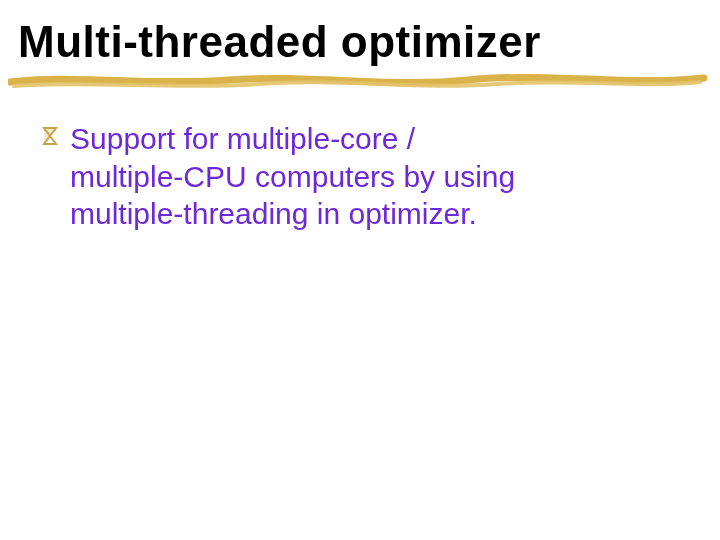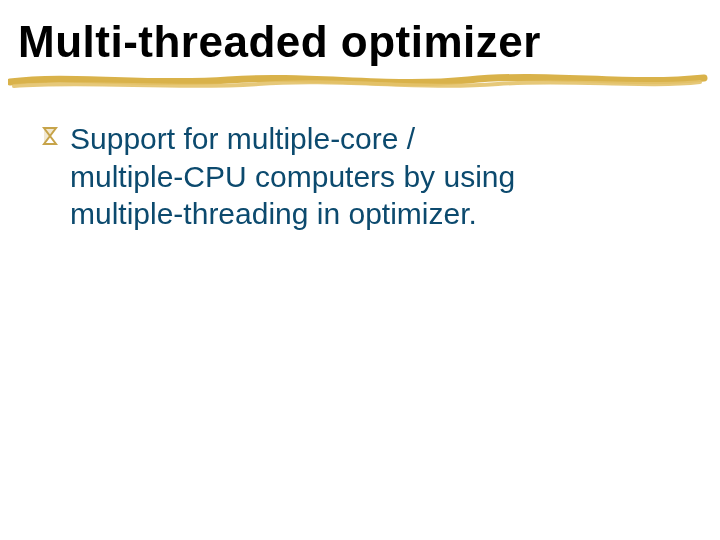--- a/index.html
+++ b/index.html
@@ -45,21 +45,21 @@
     position: absolute;
     left: 40px;
     top: 120px;
     right: 60px;
   }
   .bullet-item {
     position: relative;
     padding-left: 30px;
     font-size: 30px;
     line-height: 1.25;
-    color: #0c4a6e;
+    color: #6d28d9;
     margin-bottom: 6px;
   }
   .bullet-icon {
     position: absolute;
     left: 0;
     top: 6px;
     width: 22px;
     height: 22px;
     font-family: "Zapf Dingbats", "Segoe UI Symbol", sans-serif;
     font-size: 22px;

